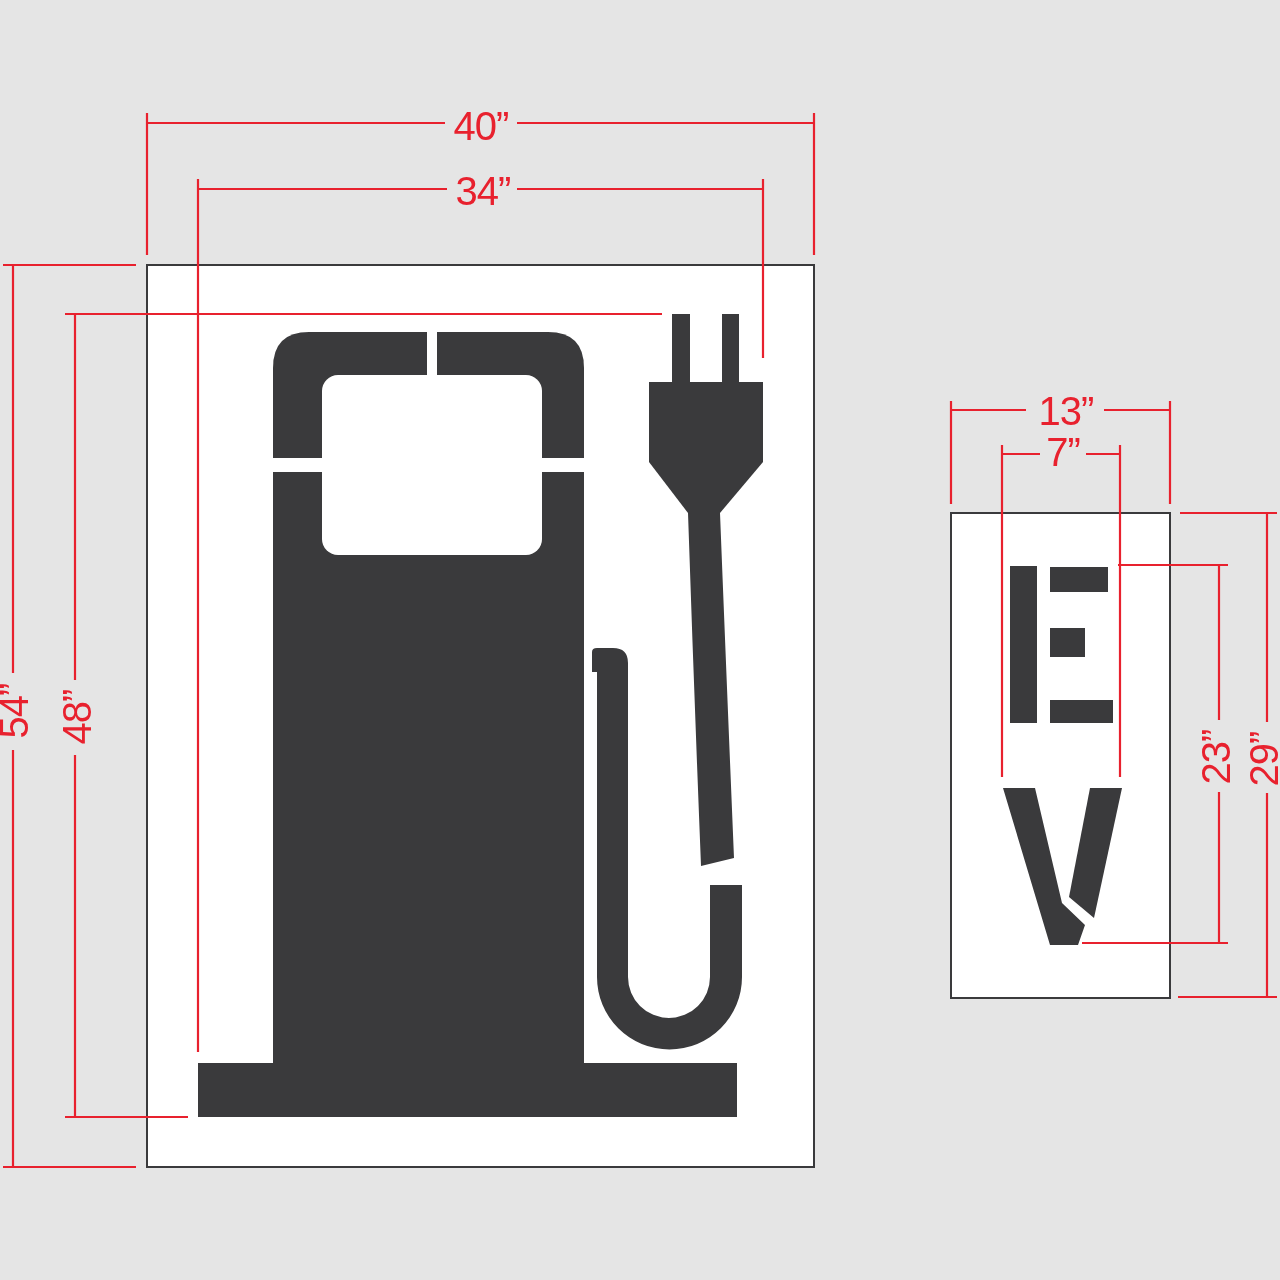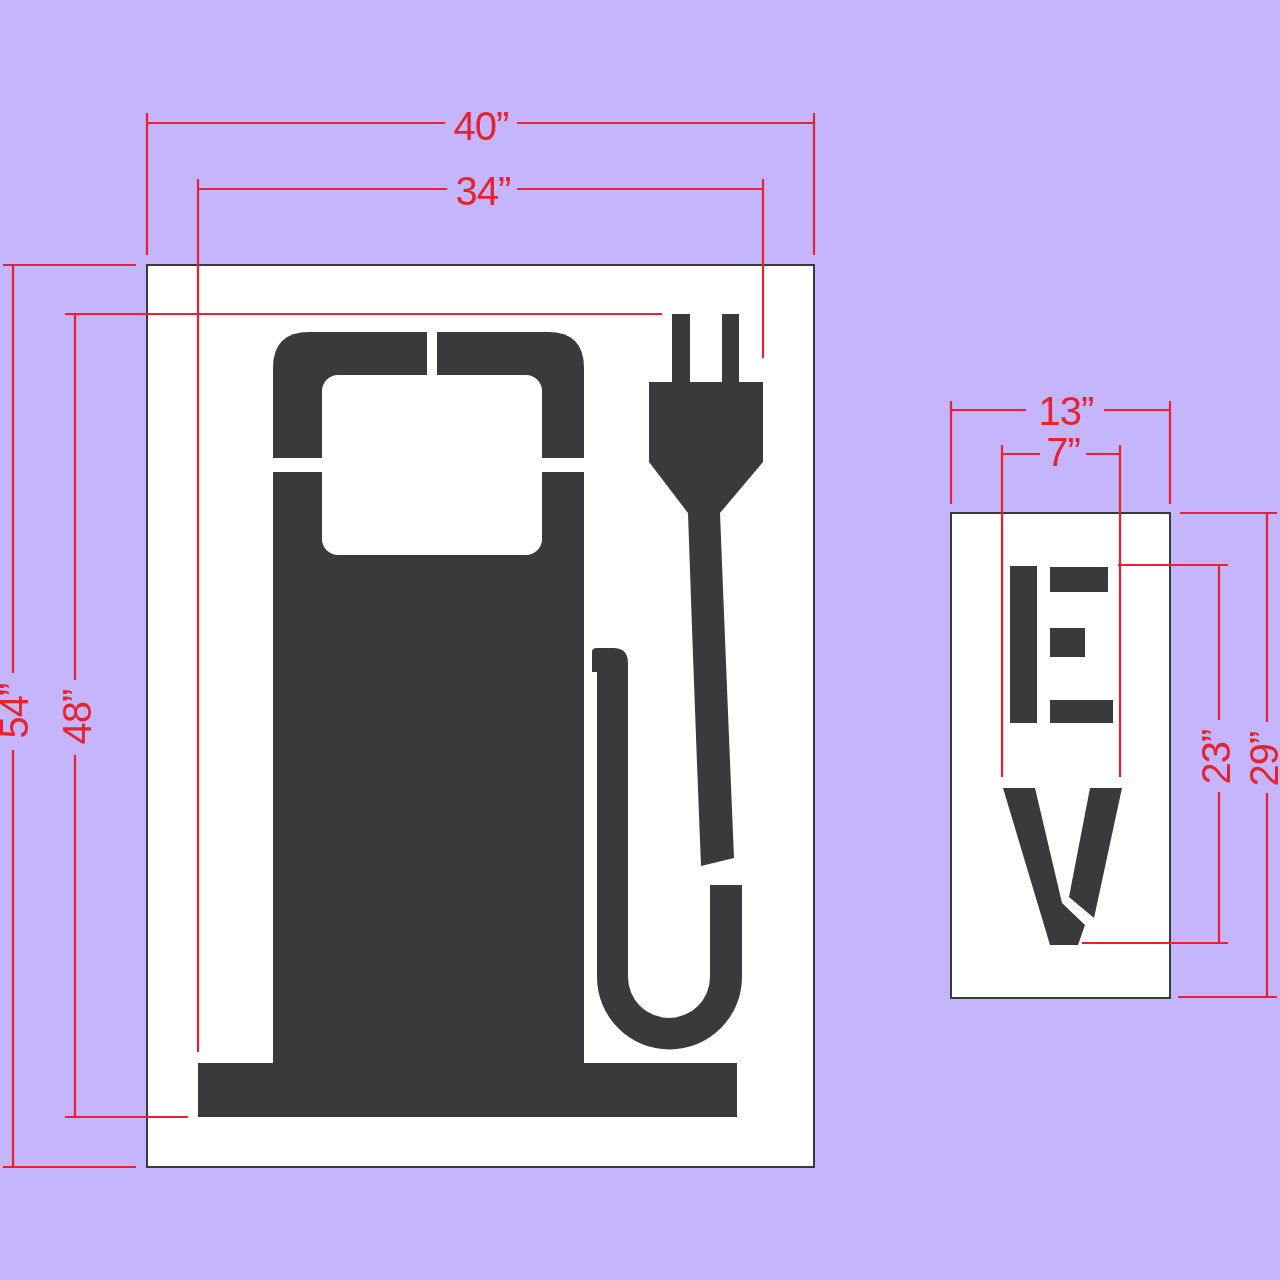--- a/index.html
+++ b/index.html
@@ -4,21 +4,21 @@
 <style>
   html, body {
     margin: 0;
     padding: 0;
     background: #ffffff;
   }
   .canvas {
     position: relative;
     width: 1280px;
     height: 1280px;
-    background: #c4b5fd;
+    background: #e5e5e5;
     font-family: "Liberation Sans", sans-serif;
   }
   svg { display: block; }
   .sheet {
     fill: #ffffff;
     stroke: var(--ink, #3a3a3c);
     stroke-width: 2;
   }
   .ink  { fill: var(--ink, #3a3a3c); }
   .cut  { fill: #ffffff; }

